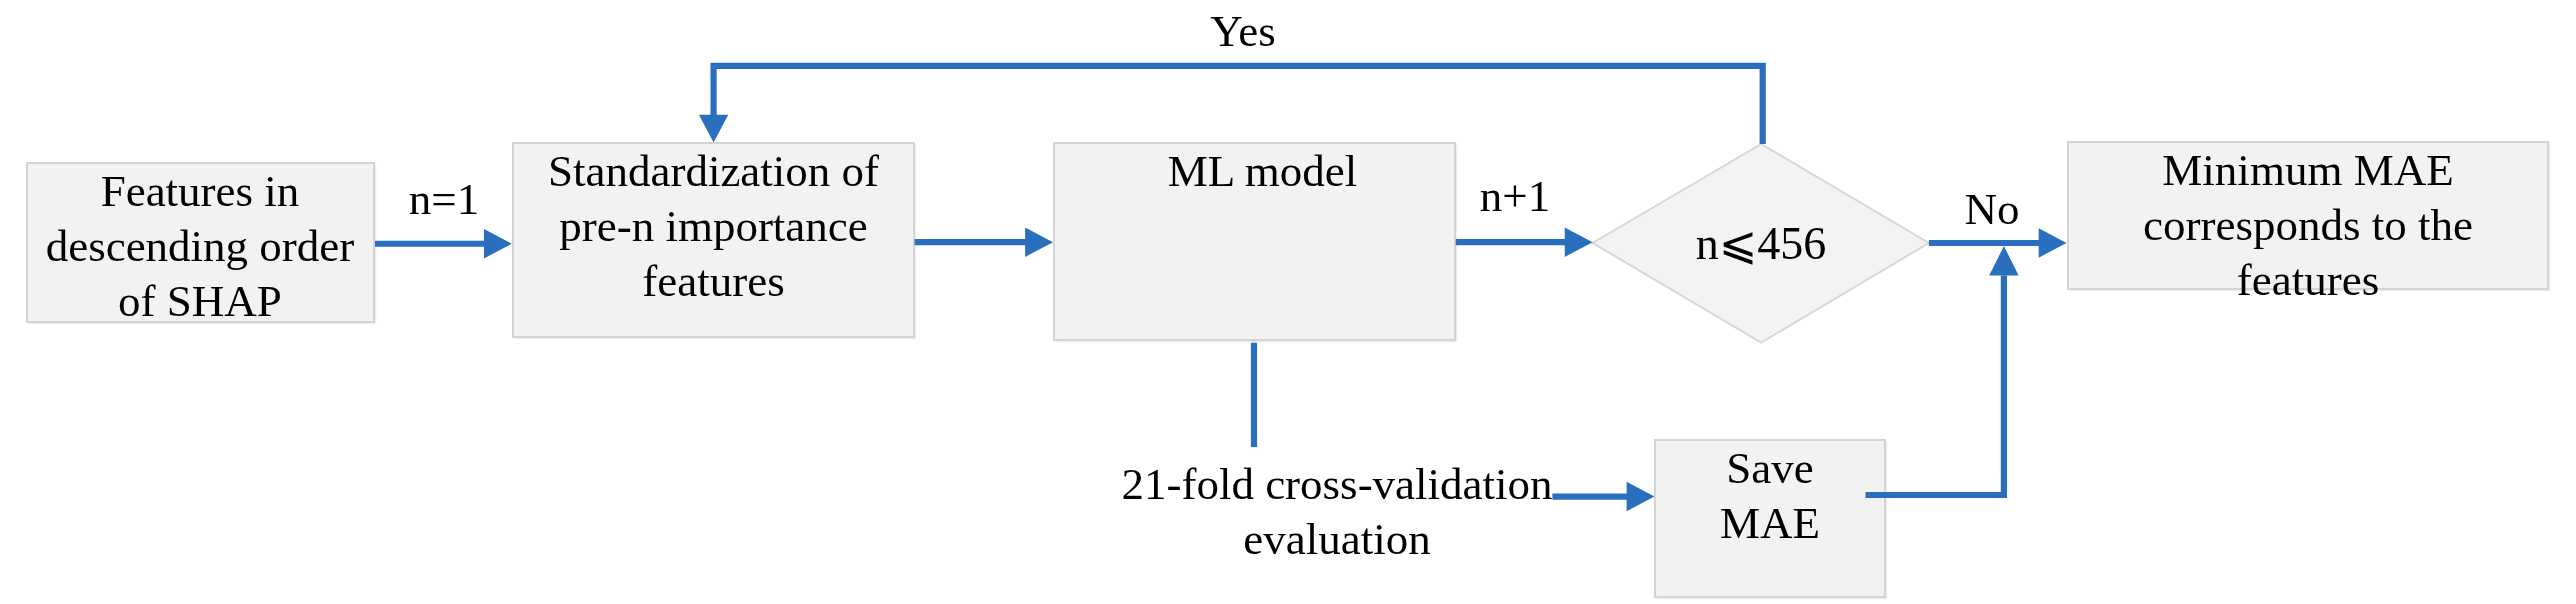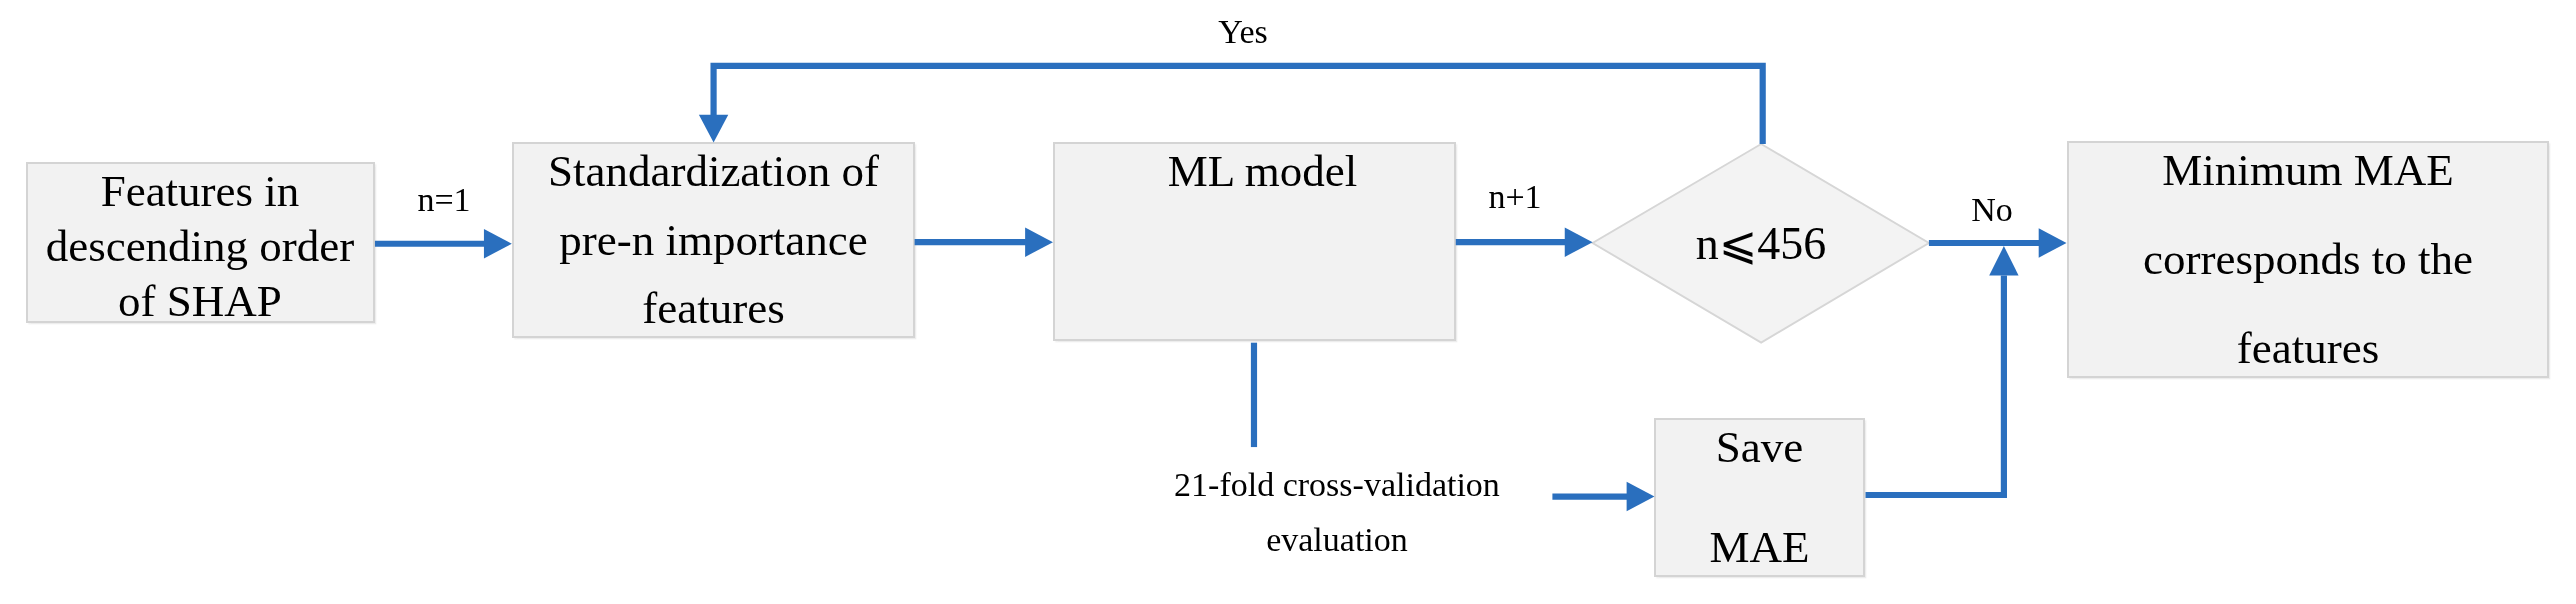--- a/index.html
+++ b/index.html
@@ -14,21 +14,21 @@
   }
   .node {
     position: absolute;
     box-sizing: border-box;
     background: var(--node-fill, #f2f2f2);
     border: 2.3px solid var(--node-border, #d4d4d4);
     box-shadow: 2.3px 2.3px 1.5px rgba(0,0,0,0.07);
     display: flex;
     flex-direction: column;
     align-items: center;
-    justify-content: space-between;
+    justify-content: flex-start;
     text-align: center;
     font-size: 45px;
     line-height: 55px;
     z-index: 2;
   }
   .node .line { white-space: nowrap; }
   #connectors {
     position: absolute;
     left: 0; top: 0;
     width: 2576px; height: 605px;
@@ -45,21 +45,21 @@
     stroke: none;
   }
   .diamond-shape {
     fill: var(--diamond-fill, #f3f3f3);
     stroke: var(--diamond-border, #d6d6d6);
     stroke-width: 2.5;
   }
   .edge-label {
     position: absolute;
     transform: translate(-50%, -50%);
-    font-size: 34px;
+    font-size: 45px;
     line-height: 55px;
     white-space: nowrap;
     text-align: center;
     z-index: 4;
   }
   #decision-label {
     position: absolute;
     left: 1761px; top: 243px;
     transform: translate(-50%, -50%);
     font-size: 46px;
@@ -81,26 +81,26 @@
   <div class="node" style="left:512px; top:142px; width:403px; height:196px;">
     <div class="line">Standardization of</div>
     <div class="line">pre-n importance</div>
     <div class="line">features</div>
   </div>
 
   <div class="node" style="left:1053px; top:142px; width:403px; height:199px;padding-left:16px;">
     <div class="line">ML model</div>
   </div>
 
-  <div class="node" style="left:1654px; top:418px; width:211px; height:159px;">
+  <div class="node" style="left:1654px; top:439px; width:232px; height:159px;">
     <div class="line">Save</div>
     <div class="line">MAE</div>
   </div>
 
-  <div class="node" style="left:2067px; top:141px; width:482px; height:237px;">
+  <div class="node" style="left:2067px; top:141px; width:482px; height:149px;">
     <div class="line">Minimum MAE</div>
     <div class="line">corresponds to the</div>
     <div class="line">features</div>
   </div>
 
   <svg id="connectors" viewBox="0 0 3332 782" xmlns="http://www.w3.org/2000/svg">
 
     <polygon class="diamond-shape" points="2278,186 2495,314 2278,443 2060,314"></polygon>
 
     <line class="arrow" x1="485" y1="315" x2="627" y2="315"></line>

